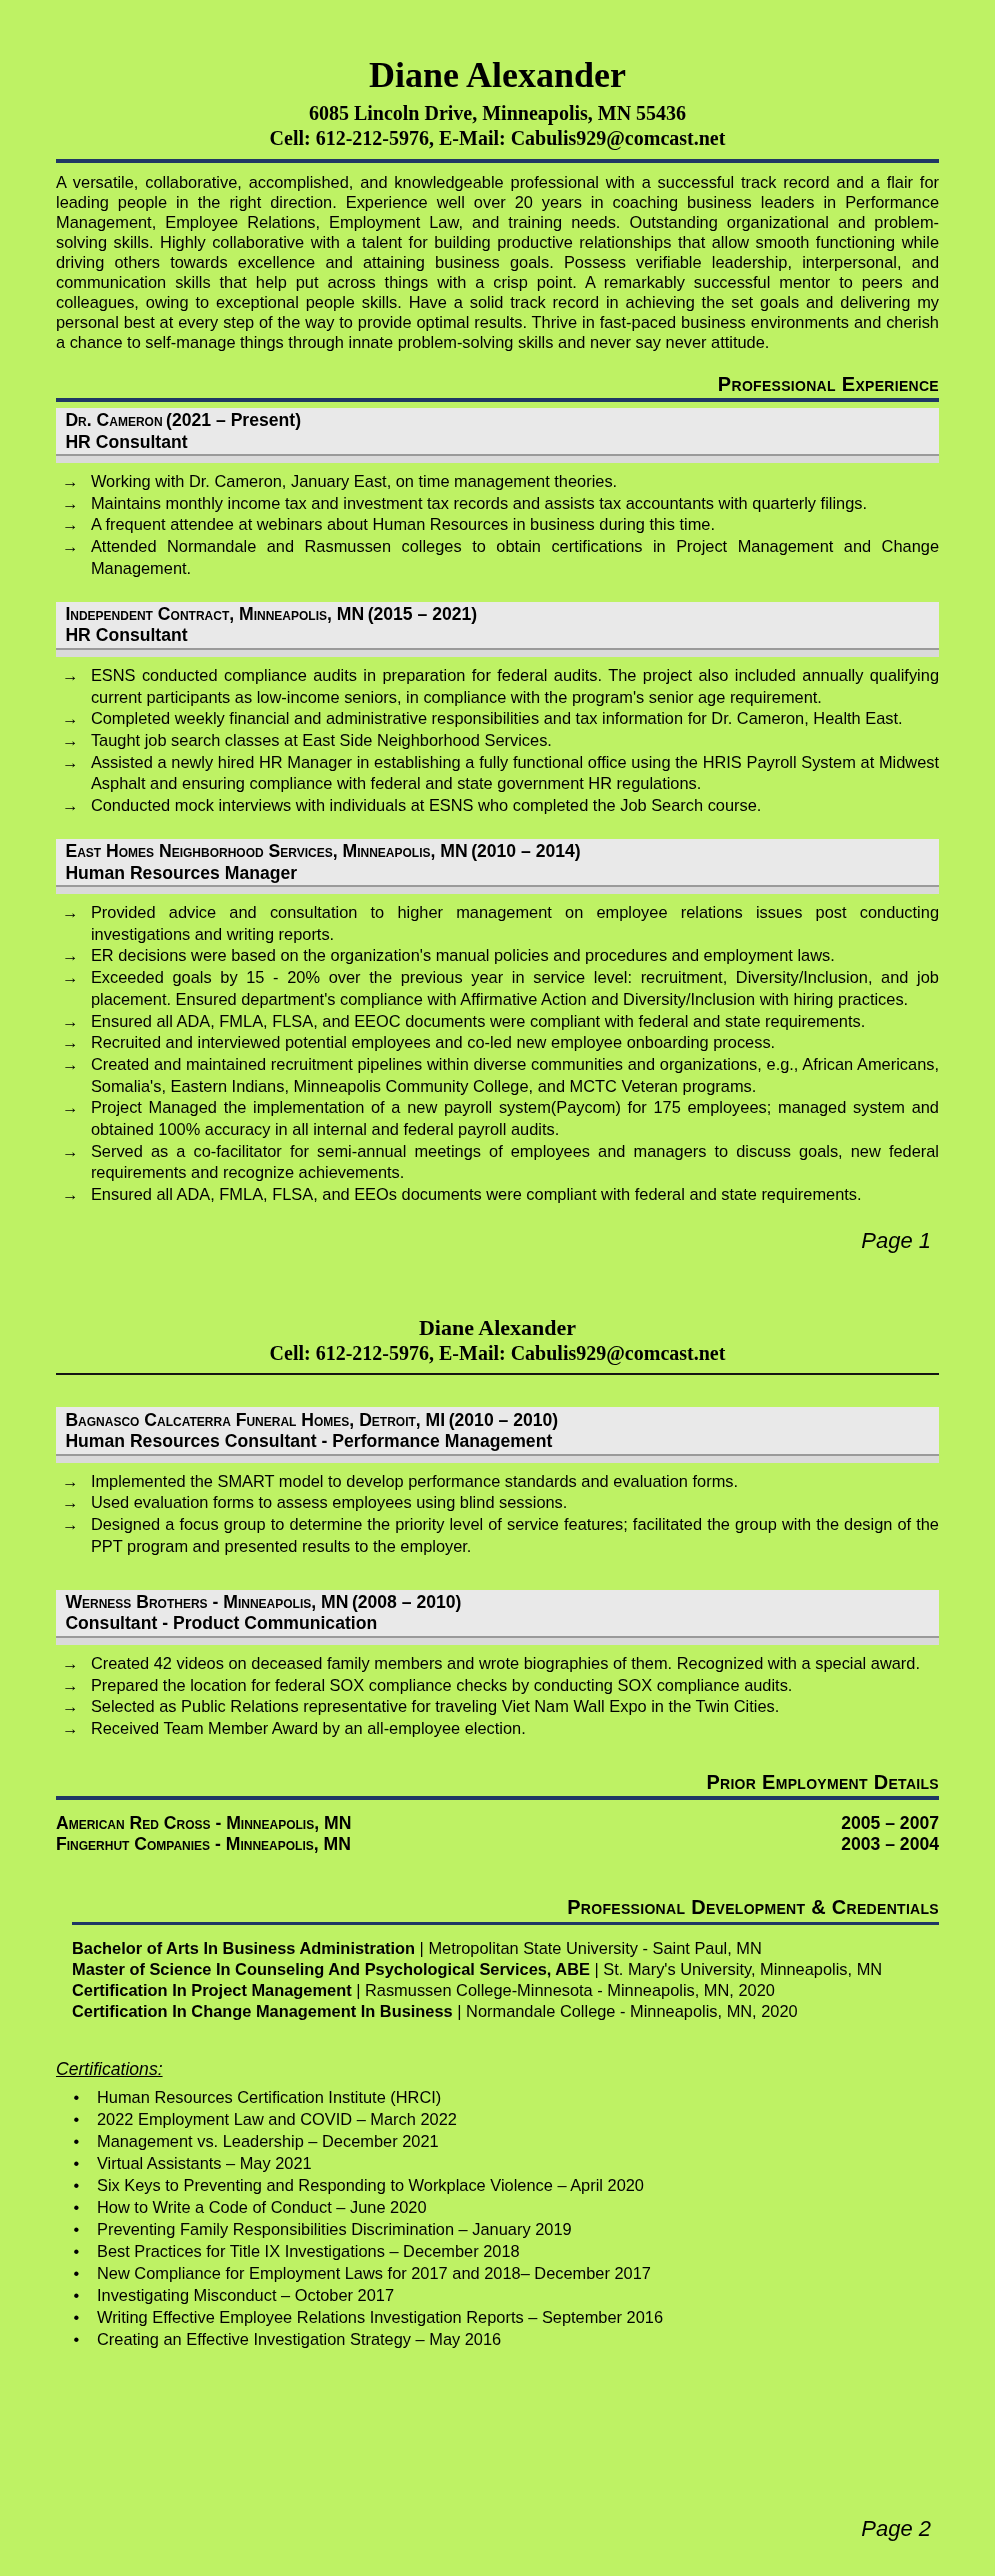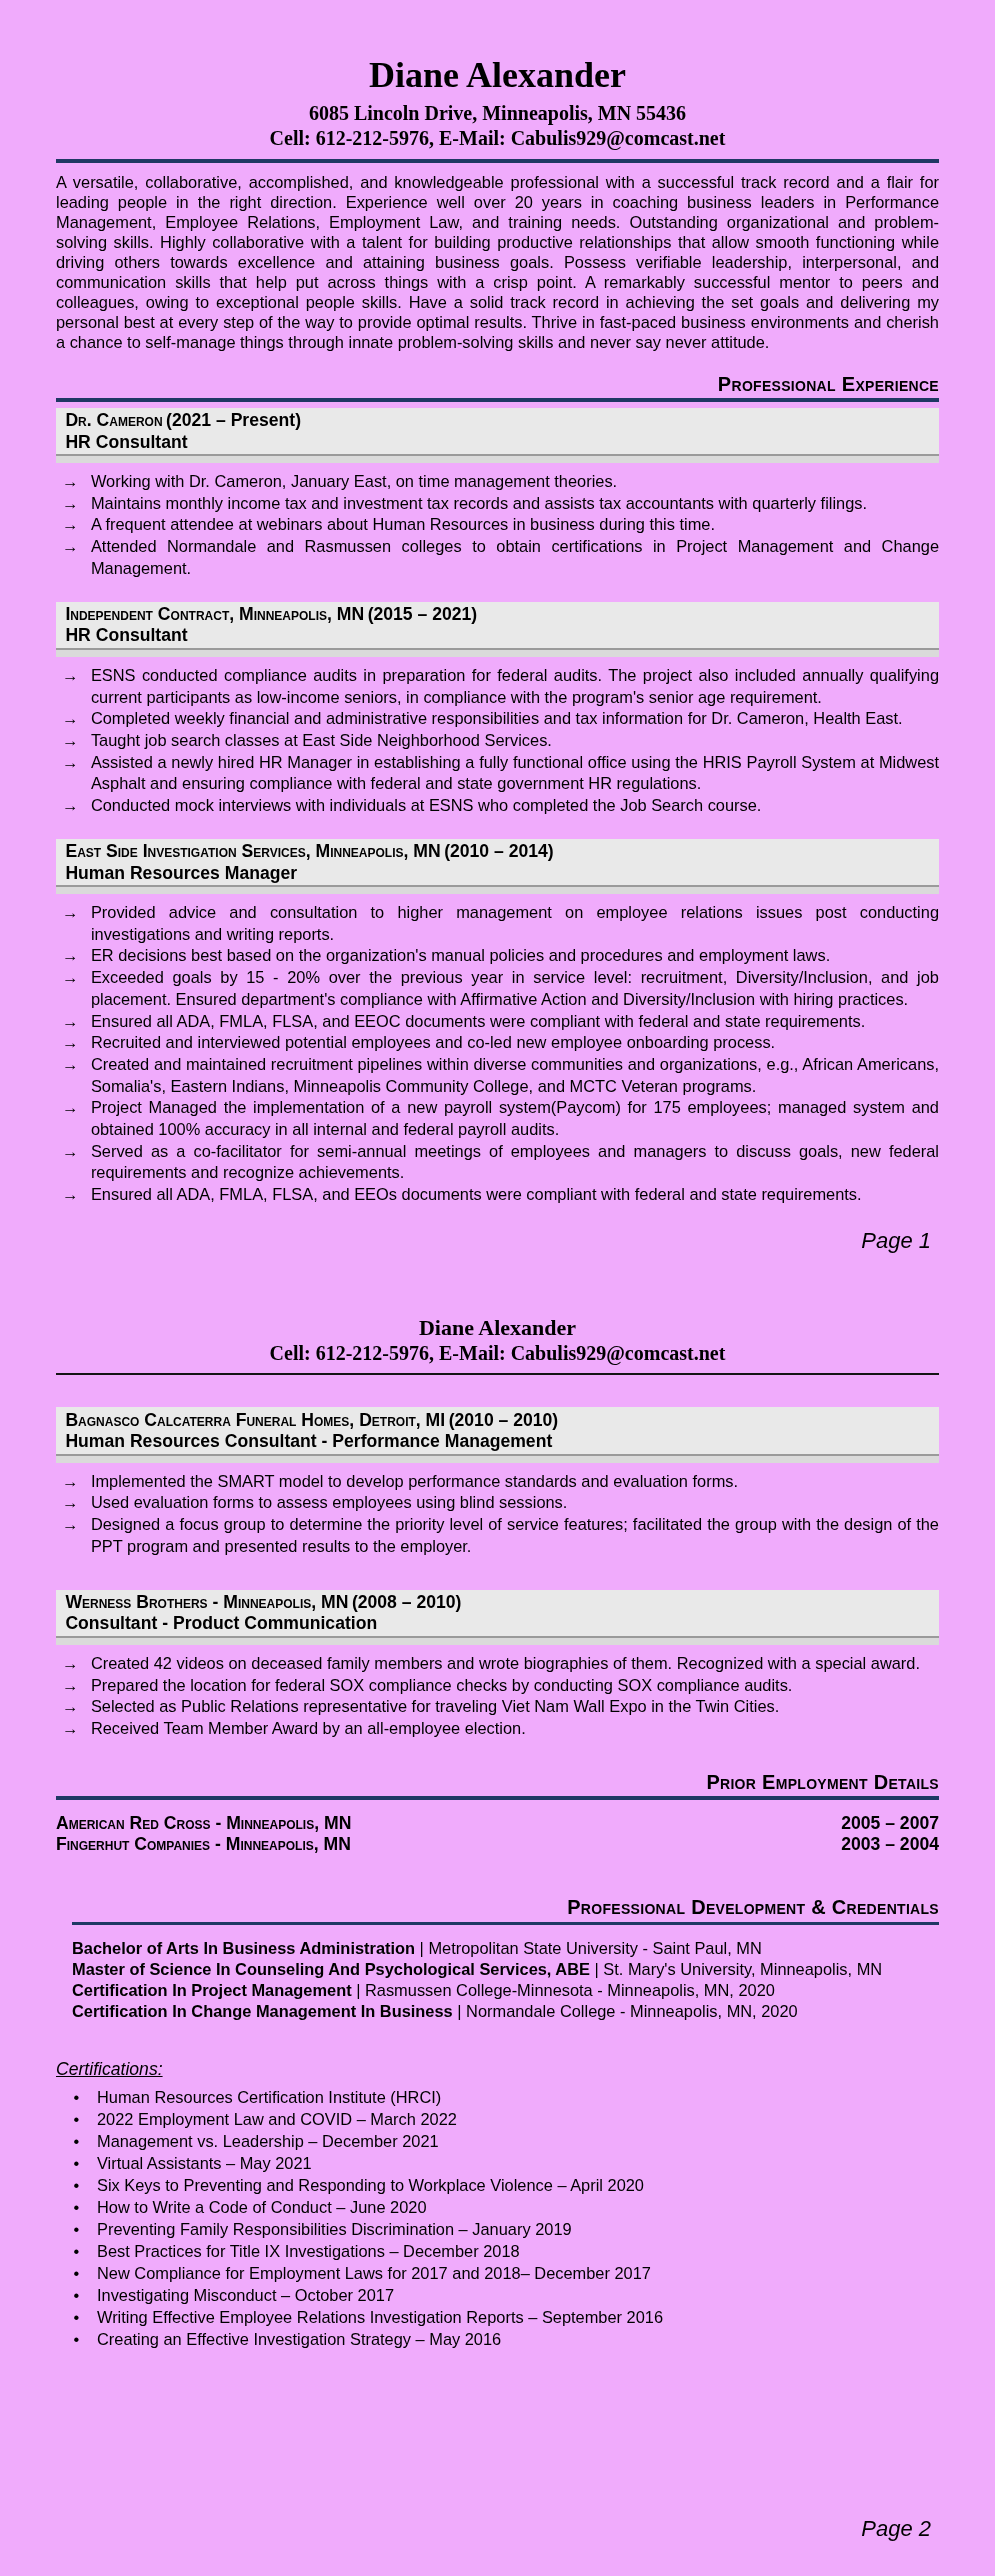--- a/index.html
+++ b/index.html
@@ -2,21 +2,21 @@
 <html style="--navy: #1F3864; --dark: #141414; --hdrbg: #E9E9E9; --hdredge: #9A9A9A; --hdrshadow: #DADADA;font-size:9.4px"><head>
 <meta charset="utf-8">
 <style>
   html,body{margin:0;padding:0;background:#ffffff;}
   body{
     width:995px;height:2576px;overflow:hidden;
     font-family:"Liberation Sans","DejaVu Sans",sans-serif;
     color:#000;
     -webkit-font-smoothing:antialiased;
   }
-  .page{position:relative;width:995px;height:1288px;overflow:hidden;background:#f0abfc;}
+  .page{position:relative;width:995px;height:1288px;overflow:hidden;background:#bef264;}
   .content{margin:0 56px;}
 
   
   .p1-name{
     padding-top:56px;font-family:"Liberation Serif","DejaVu Serif",serif;
     font-weight:bold;font-size:36px;line-height:39px;text-align:center;
   }
   .p1-subhead{
     font-family:"Liberation Serif","DejaVu Serif",serif;font-weight:bold;
     font-size:20px;line-height:23.4px;text-align:center;margin-top:7px;
@@ -172,34 +172,34 @@
   <li>
     <span class="arrow">→</span>
     <span class="bullet-text">Conducted mock interviews with individuals at ESNS who completed the Job Search course.</span>
   </li>
 </ul>
   </section>
 
   <section class="job">
     <div class="job-header">
       <div class="job-company-line">
-        <span class="company-smallcaps job-company">East Side Investigation Services, Minneapolis, MN</span><span class="job-dates">(2010 – 2014)</span>
+        <span class="company-smallcaps job-company">East Homes Neighborhood Services, Minneapolis, MN</span><span class="job-dates">(2010 – 2014)</span>
       </div>
       <div class="job-title">Human Resources Manager</div>
     </div>
     <div class="job-shadow"></div>
     <ul class="bullets">
   <li>
     <span class="arrow">→</span>
     <span class="bullet-text">Provided advice and consultation to higher management on employee relations issues post conducting investigations and writing reports.</span>
   </li>
 
   <li>
     <span class="arrow">→</span>
-    <span class="bullet-text">ER decisions best based on the organization's manual policies and procedures and employment laws.</span>
+    <span class="bullet-text">ER decisions were based on the organization's manual policies and procedures and employment laws.</span>
   </li>
 
   <li>
     <span class="arrow">→</span>
     <span class="bullet-text">Exceeded goals by 15 - 20% over the previous year in service level: recruitment, Diversity/Inclusion, and job placement. Ensured department's compliance with Affirmative Action and Diversity/Inclusion with hiring practices.</span>
   </li>
 
   <li>
     <span class="arrow">→</span>
     <span class="bullet-text">Ensured all ADA, FMLA, FLSA, and EEOC documents were compliant with federal and state requirements.</span>

